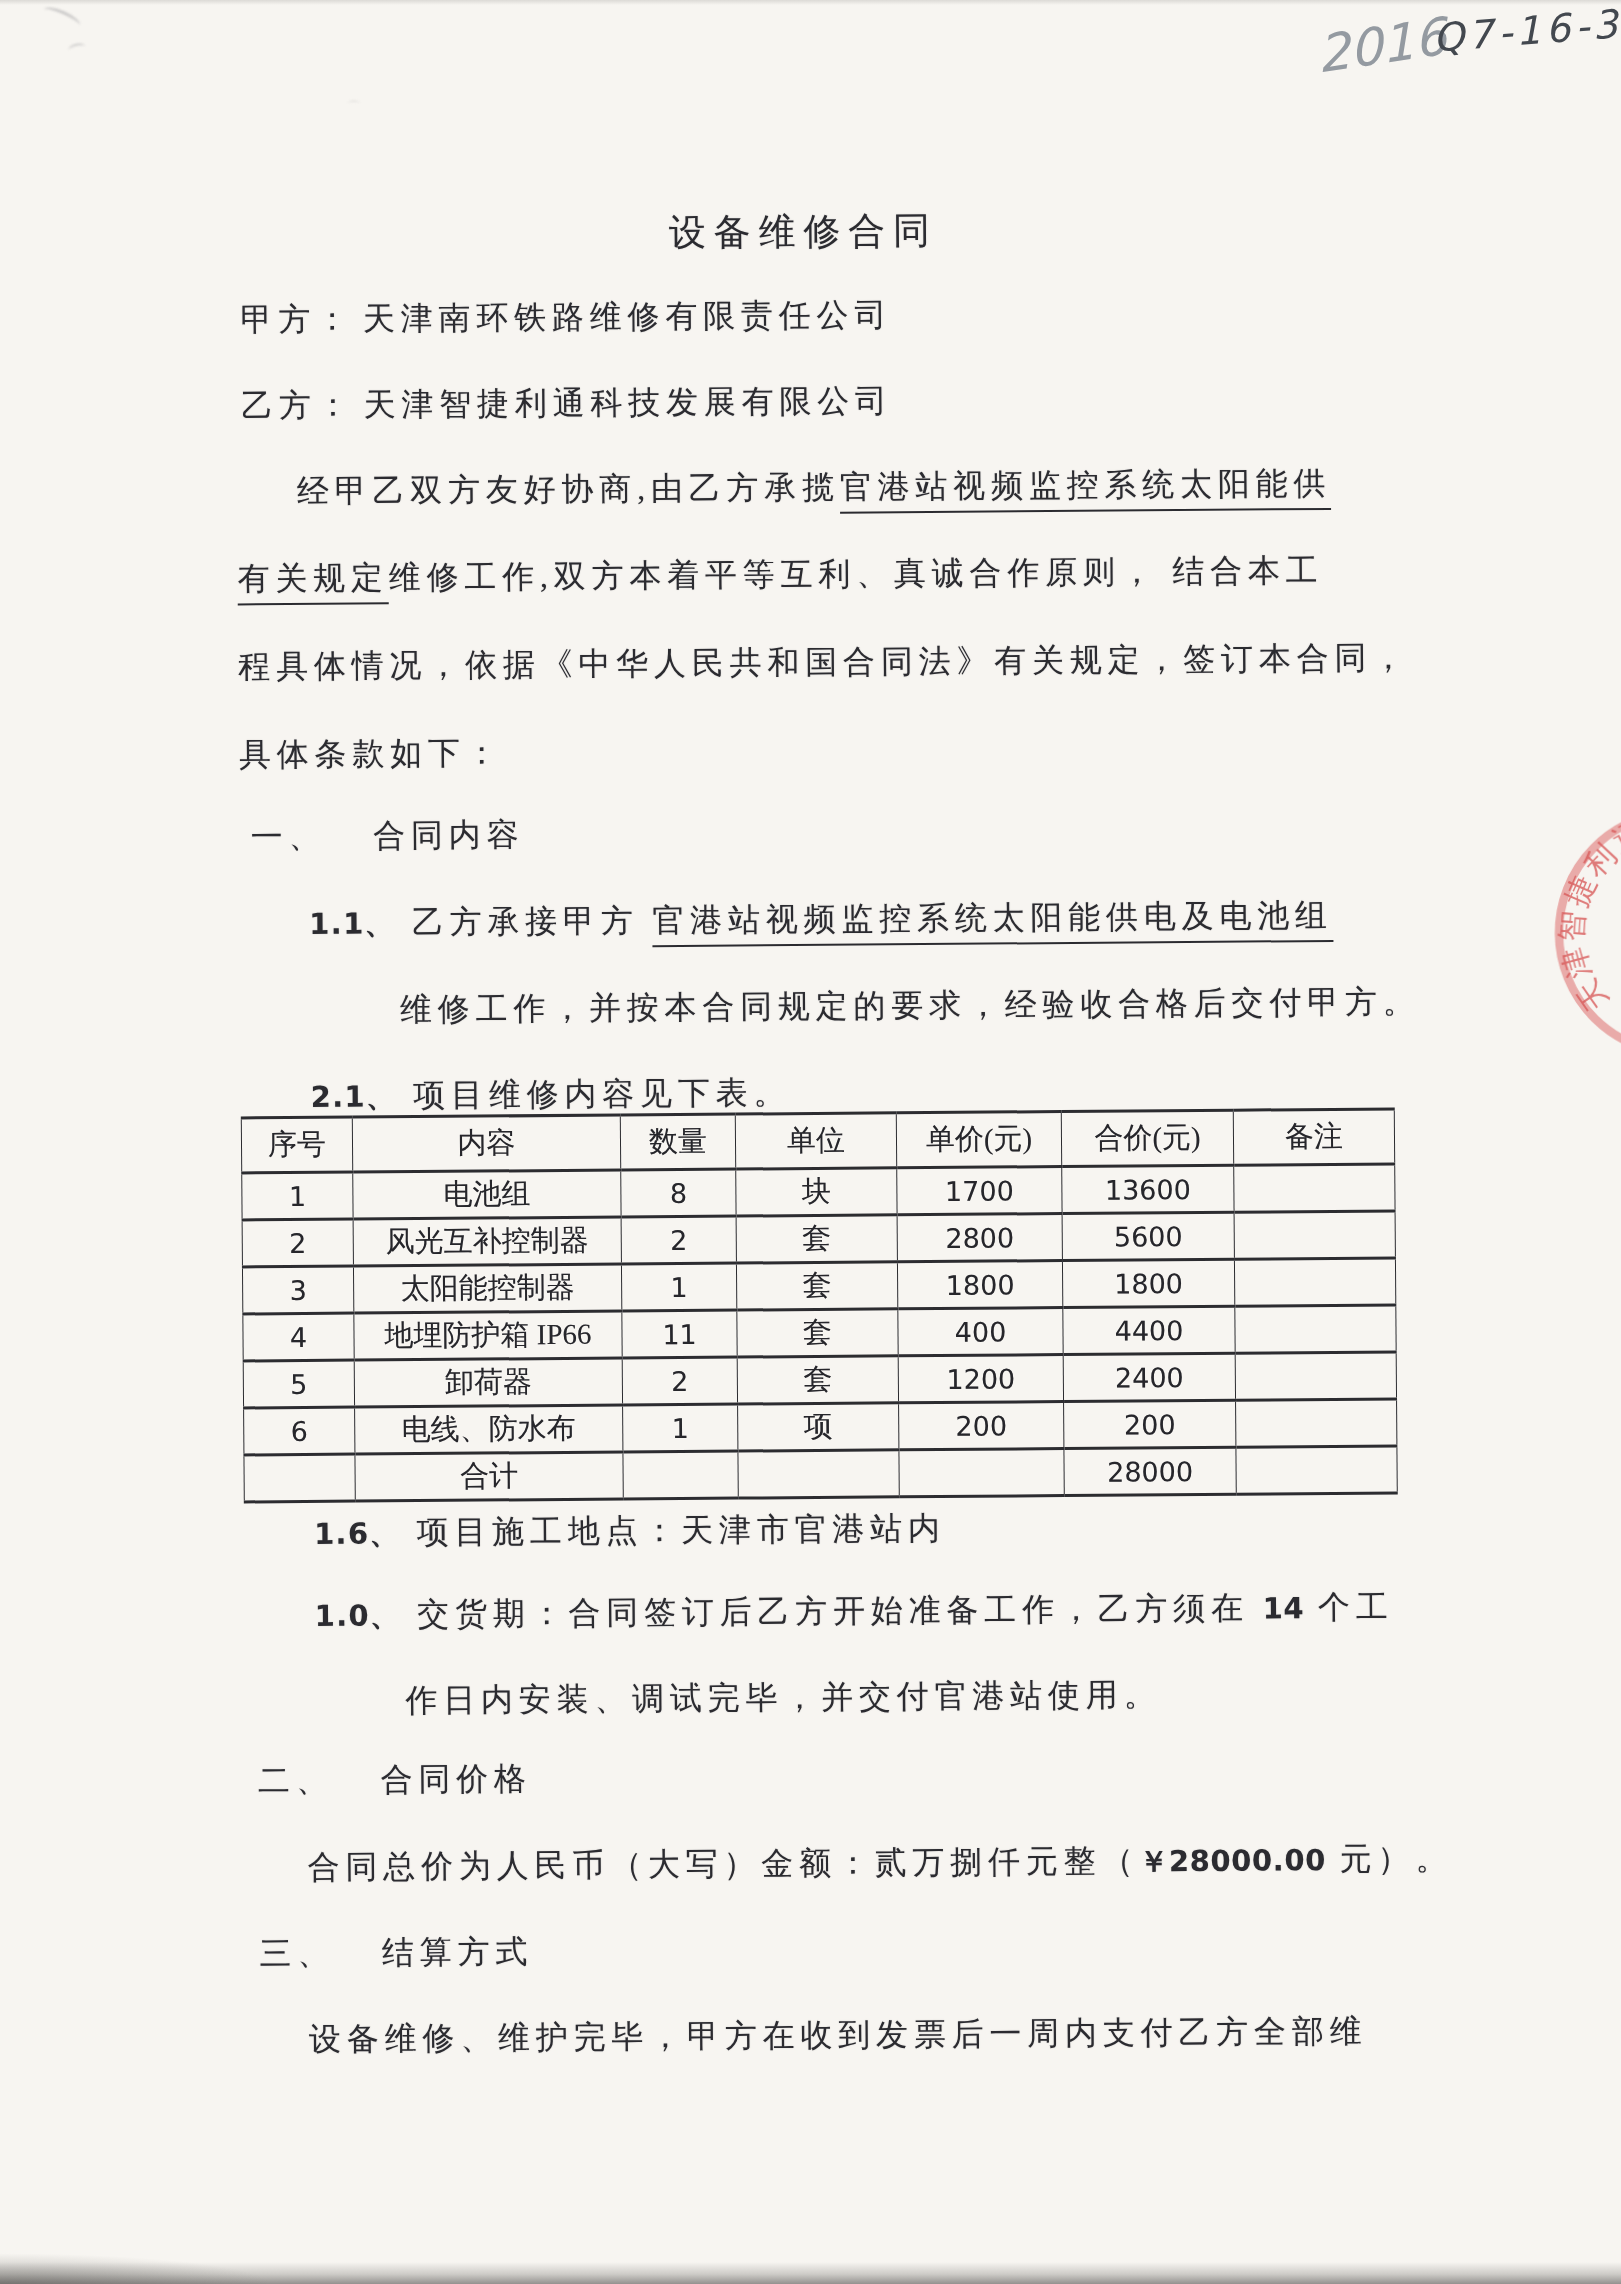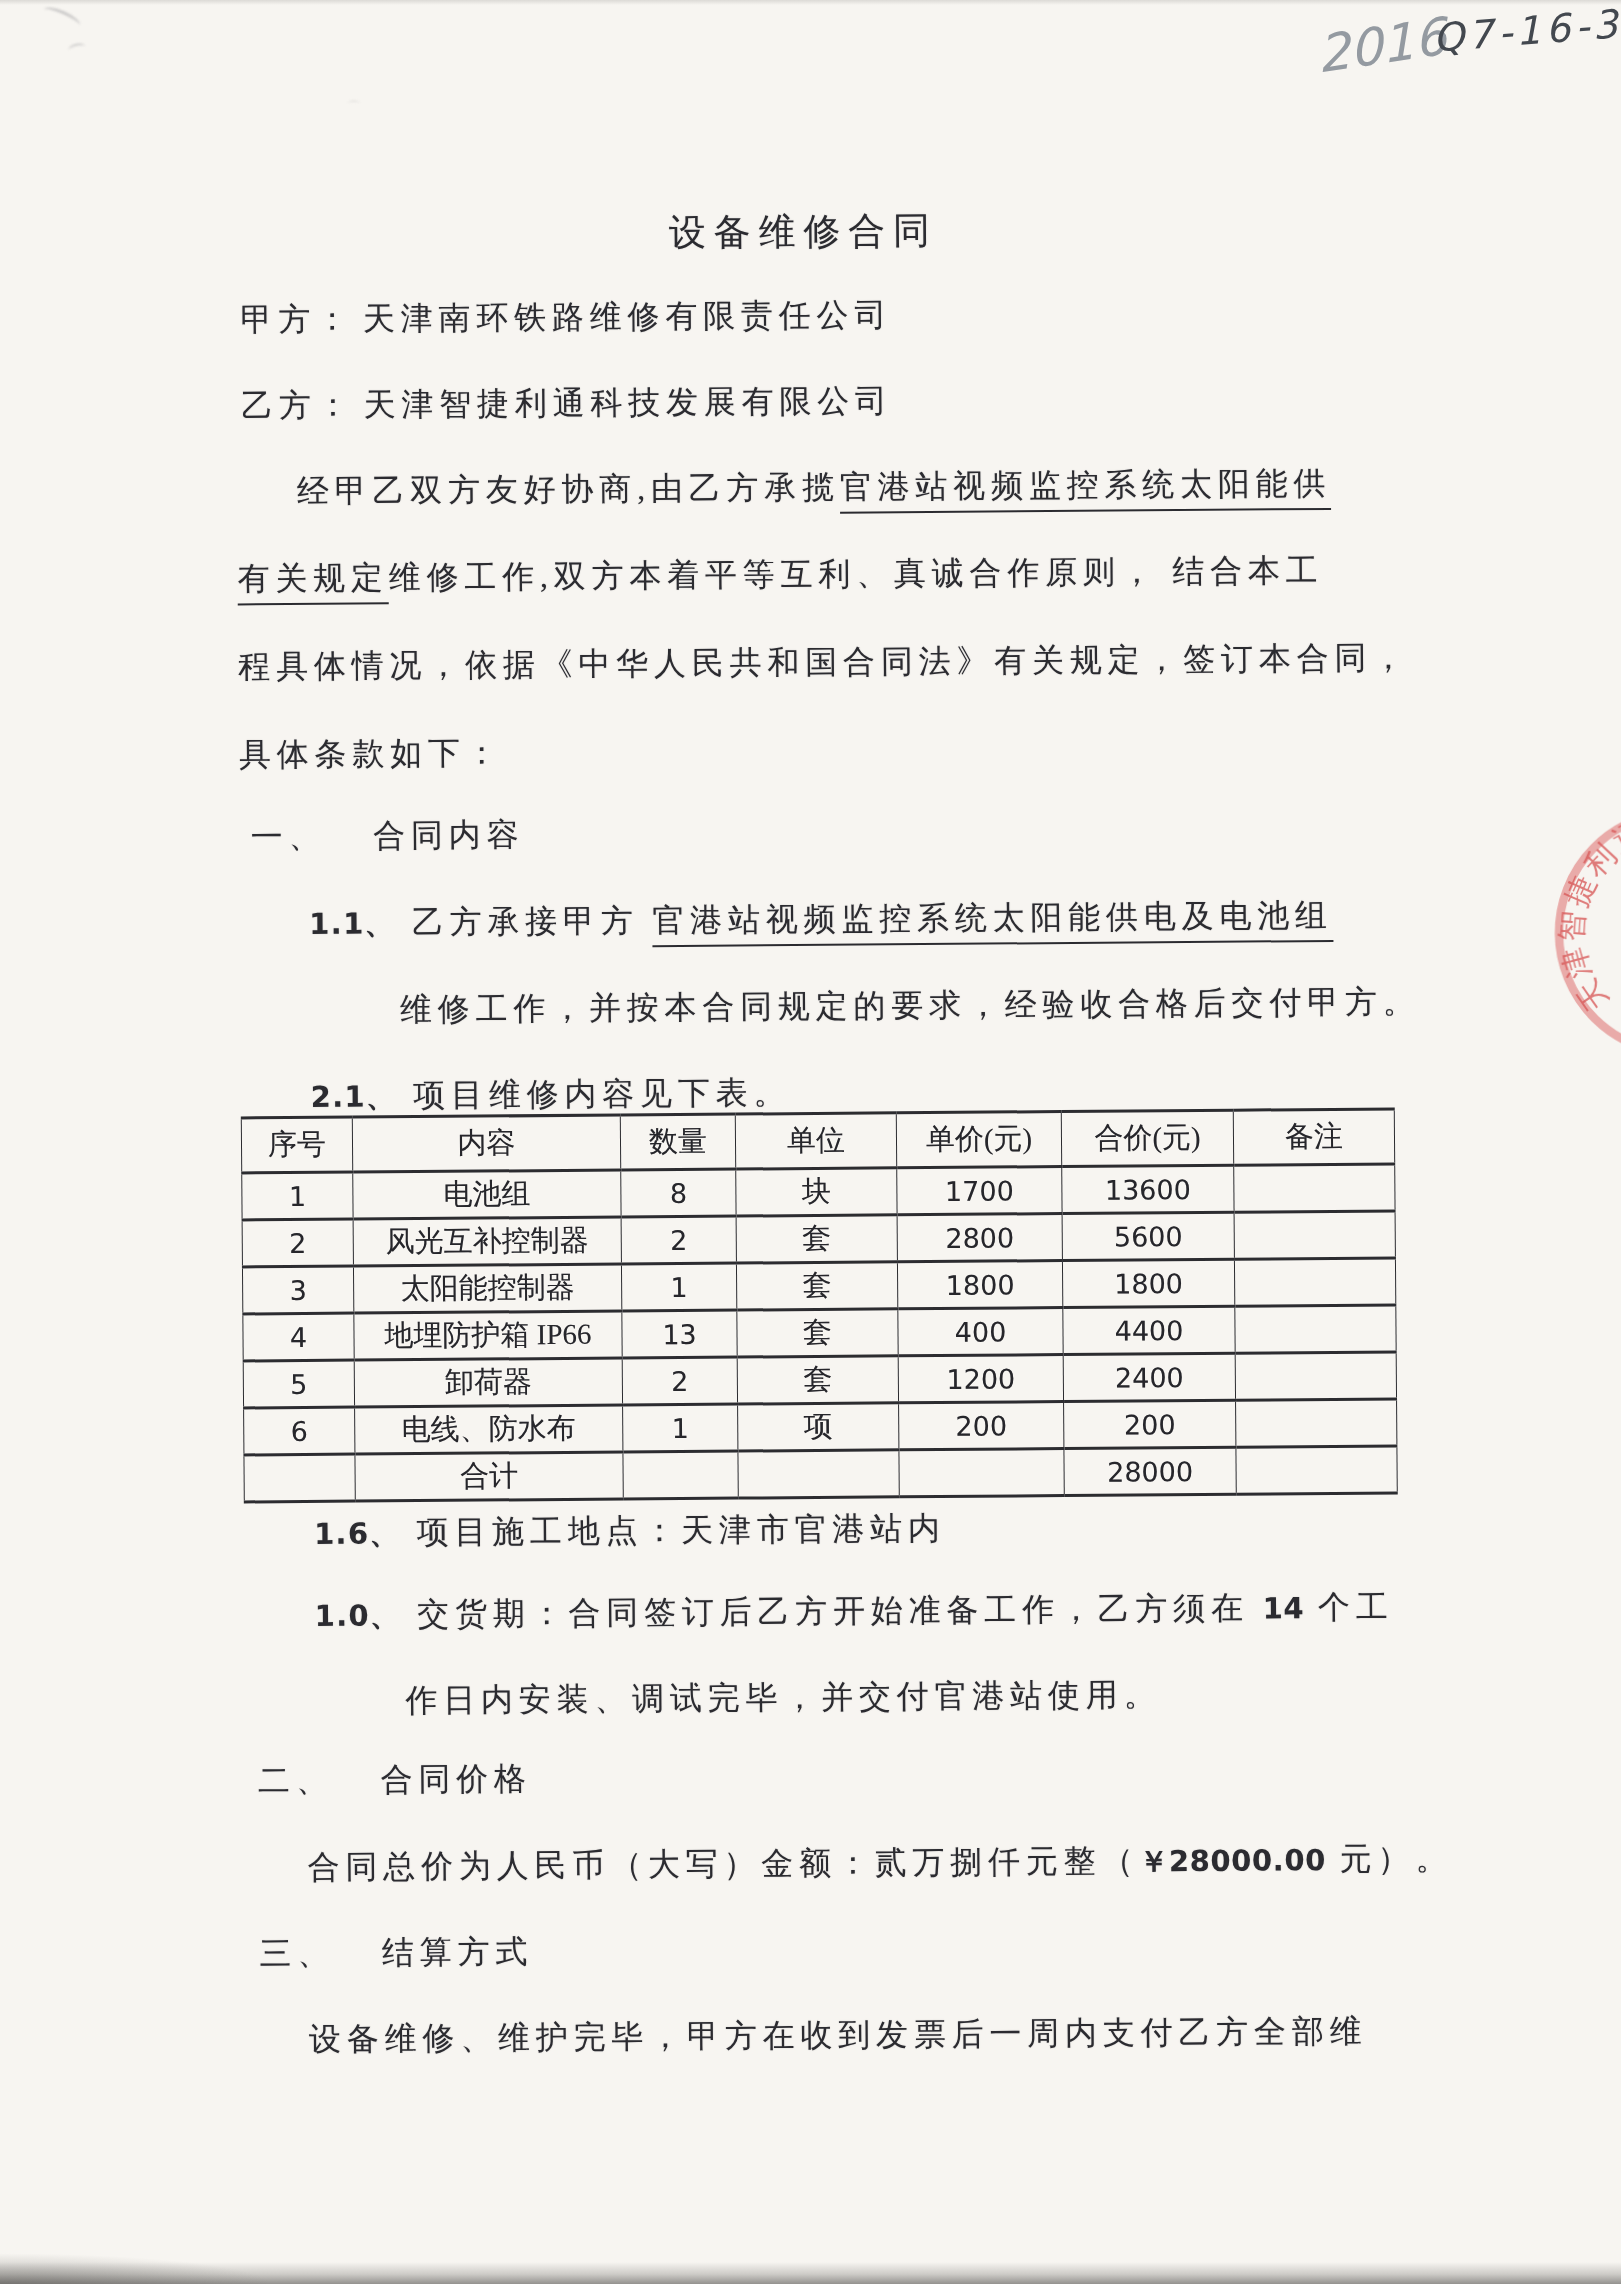--- a/index.html
+++ b/index.html
@@ -211,21 +211,21 @@
         <td>太阳能控制器</td>
         <td class="num-cell">1</td>
         <td>套</td>
         <td class="num-cell">1800</td>
         <td class="num-cell">1800</td>
         <td></td>
       </tr>
       <tr class="drow">
         <td class="num-cell">4</td>
         <td>地埋防护箱 IP66</td>
-        <td class="num-cell">13</td>
+        <td class="num-cell">11</td>
         <td>套</td>
         <td class="num-cell">400</td>
         <td class="num-cell">4400</td>
         <td></td>
       </tr>
       <tr class="drow">
         <td class="num-cell">5</td>
         <td>卸荷器</td>
         <td class="num-cell">2</td>
         <td>套</td>

